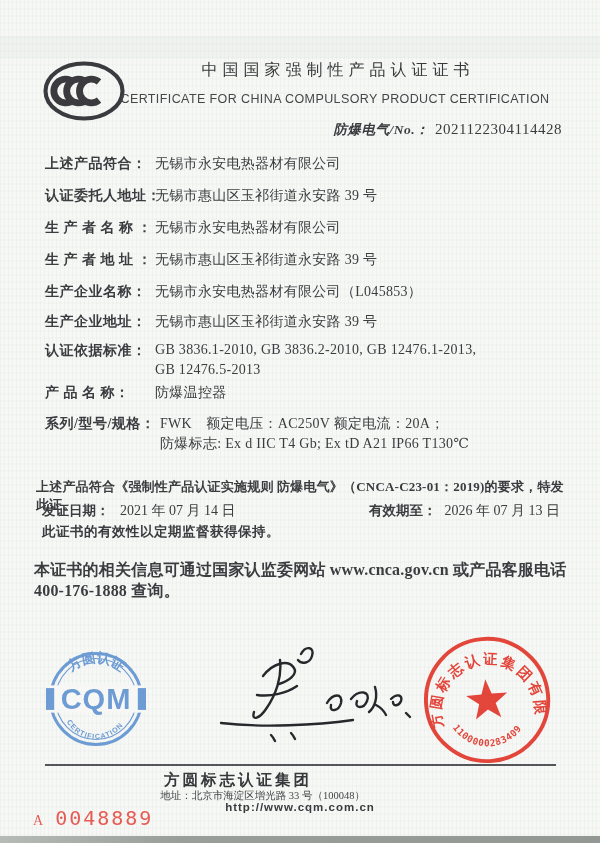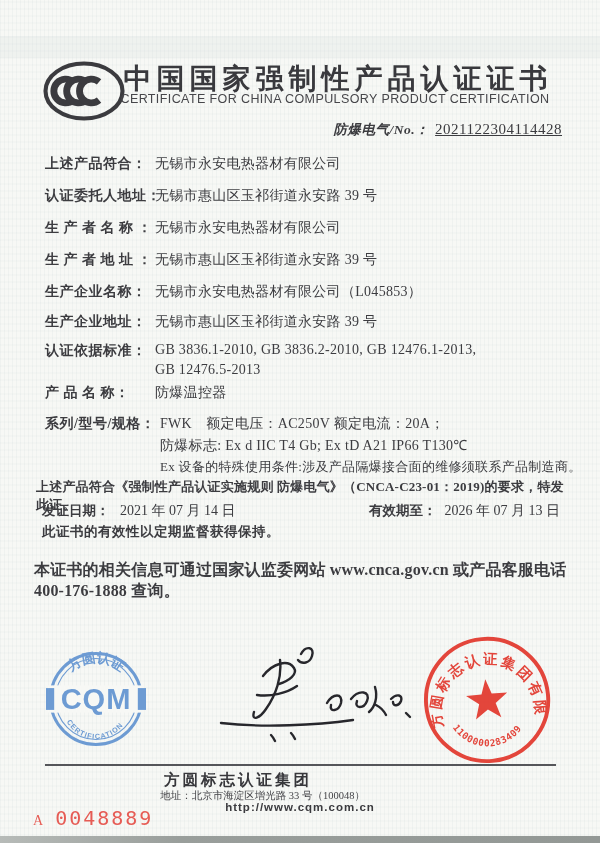--- a/index.html
+++ b/index.html
@@ -16,29 +16,29 @@
     background:
       repeating-linear-gradient(90deg, rgba(170,190,195,0.10) 0 1px, transparent 1px 4px),
       repeating-linear-gradient(0deg, rgba(190,205,205,0.07) 0 2px, transparent 2px 7px);
   }
   .topband{position:absolute;left:0;top:36px;width:600px;height:22px;background:rgba(205,215,218,0.18);}
   .bottom-edge{position:absolute;left:0;bottom:0;width:600px;height:7px;
     background:linear-gradient(90deg,#b7bbb8 0%,#999e9b 30%,#939895 100%);}
   
   .ccc{position:absolute;left:40px;top:56px;width:88px;height:70px;}
   .title-zh{position:absolute;left:112px;top:60px;width:452px;text-align:center;
-    font-size:28px;font-weight:bold;letter-spacing:5px;color:#39393d;}
+    font-size:16px;font-weight:normal;letter-spacing:5px;color:#39393d;}
   .title-en{position:absolute;left:100px;top:92px;width:470px;text-align:center;
     font-size:12.5px;letter-spacing:0.4px;color:#46464a;font-family:"Liberation Sans","DejaVu Sans",sans-serif;}
   .certno{position:absolute;right:38px;top:121px;text-align:right;font-size:13.5px;}
   .certno .lab{font-weight:bold;font-style:italic;letter-spacing:0.5px;}
-  .certno .num{font-size:15px;letter-spacing:0.5px;margin-left:6px;font-style:normal;text-decoration:underline;}
+  .certno .num{font-size:15px;letter-spacing:0.5px;margin-left:6px;font-style:normal;}
   
   .lbl{position:absolute;left:45px;font-size:14px;font-weight:bold;letter-spacing:0.5px;white-space:nowrap;}
-  .val{position:absolute;left:155px;font-size:14px;letter-spacing:0.3px;white-space:nowrap;font-family:Liberation Serif, serif;}
+  .val{position:absolute;left:155px;font-size:14px;letter-spacing:0.3px;white-space:nowrap;}
   .r0{top:155px}.r1{top:187px}.r2{top:219px}.r3{top:251px}.r4{top:283px}.r5{top:313px}
   .r6l{top:342px}.r6a{top:342px}.r6b{top:362px}
   .r7{top:384px}
   .r8l{top:415px}.r8a{top:415px;left:160px}.r8b{top:435px;left:160px}.r8c{top:458px;left:160px;font-size:13px;}
   .statement{position:absolute;left:36px;top:478px;width:540px;font-size:13px;font-weight:bold;letter-spacing:0.2px;}
   .issue-l{position:absolute;left:42px;top:502px;font-size:13.5px;font-weight:bold;}
   .issue-v{position:absolute;left:120px;top:502px;font-size:14px;}
   .expiry{position:absolute;right:40px;top:502px;font-size:13.5px;text-align:right;}
   .expiry .lab{font-weight:bold;}
   .expiry .v{font-size:14px;margin-left:8px;}
@@ -100,21 +100,20 @@
   <div class="lbl r6l">认证依据标准：</div>
   <div class="val r6a">GB 3836.1-2010, GB 3836.2-2010, GB 12476.1-2013,</div>
   <div class="val r6b">GB 12476.5-2013</div>
 
   <div class="lbl r7">产 品 名 称：</div>
   <div class="val r7">防爆温控器</div>
 
   <div class="lbl r8l">系列/型号/规格：</div>
   <div class="val r8a">FWK　额定电压：AC250V 额定电流：20A；</div>
   <div class="val r8b">防爆标志: Ex d IIC T4 Gb; Ex tD A21 IP66 T130℃</div>
-  <div class="val r8c">Ex 设备的特殊使用条件:涉及产品隔爆接合面的维修须联系产品制造商。</div>
 
   <div class="statement">上述产品符合《强制性产品认证实施规则 防爆电气》（CNCA-C23-01：2019)的要求，特发此证。</div>
 
   <div class="issue-l">发证日期：</div>
   <div class="issue-v">2021 年 07 月 14 日</div>
   <div class="expiry">
     <span class="lab">有效期至：</span><span class="v">2026 年 07 月 13 日</span>
   </div>
 
   <div class="note1">此证书的有效性以定期监督获得保持。</div>

